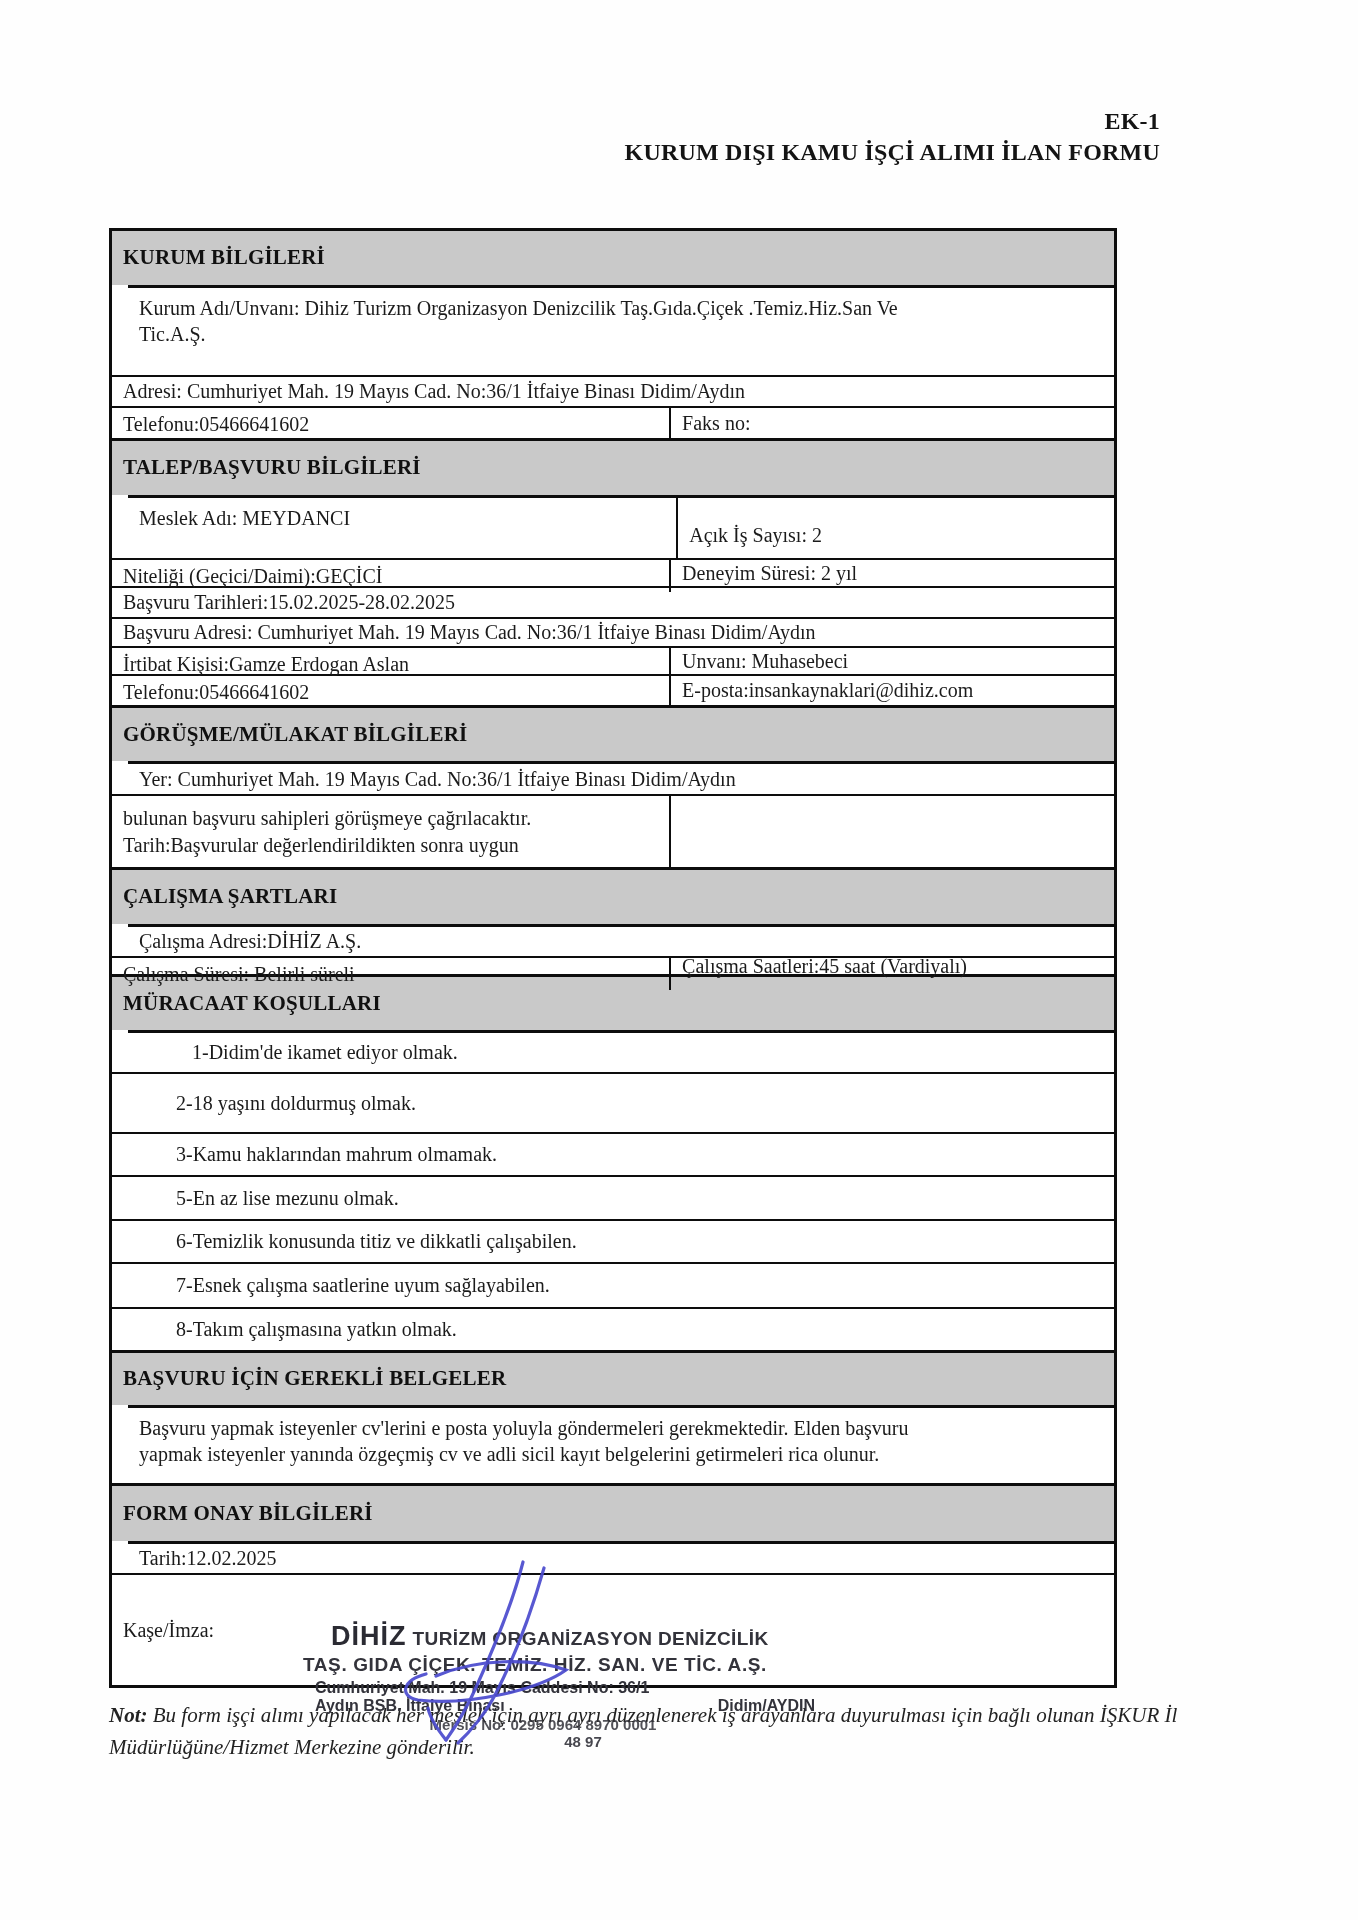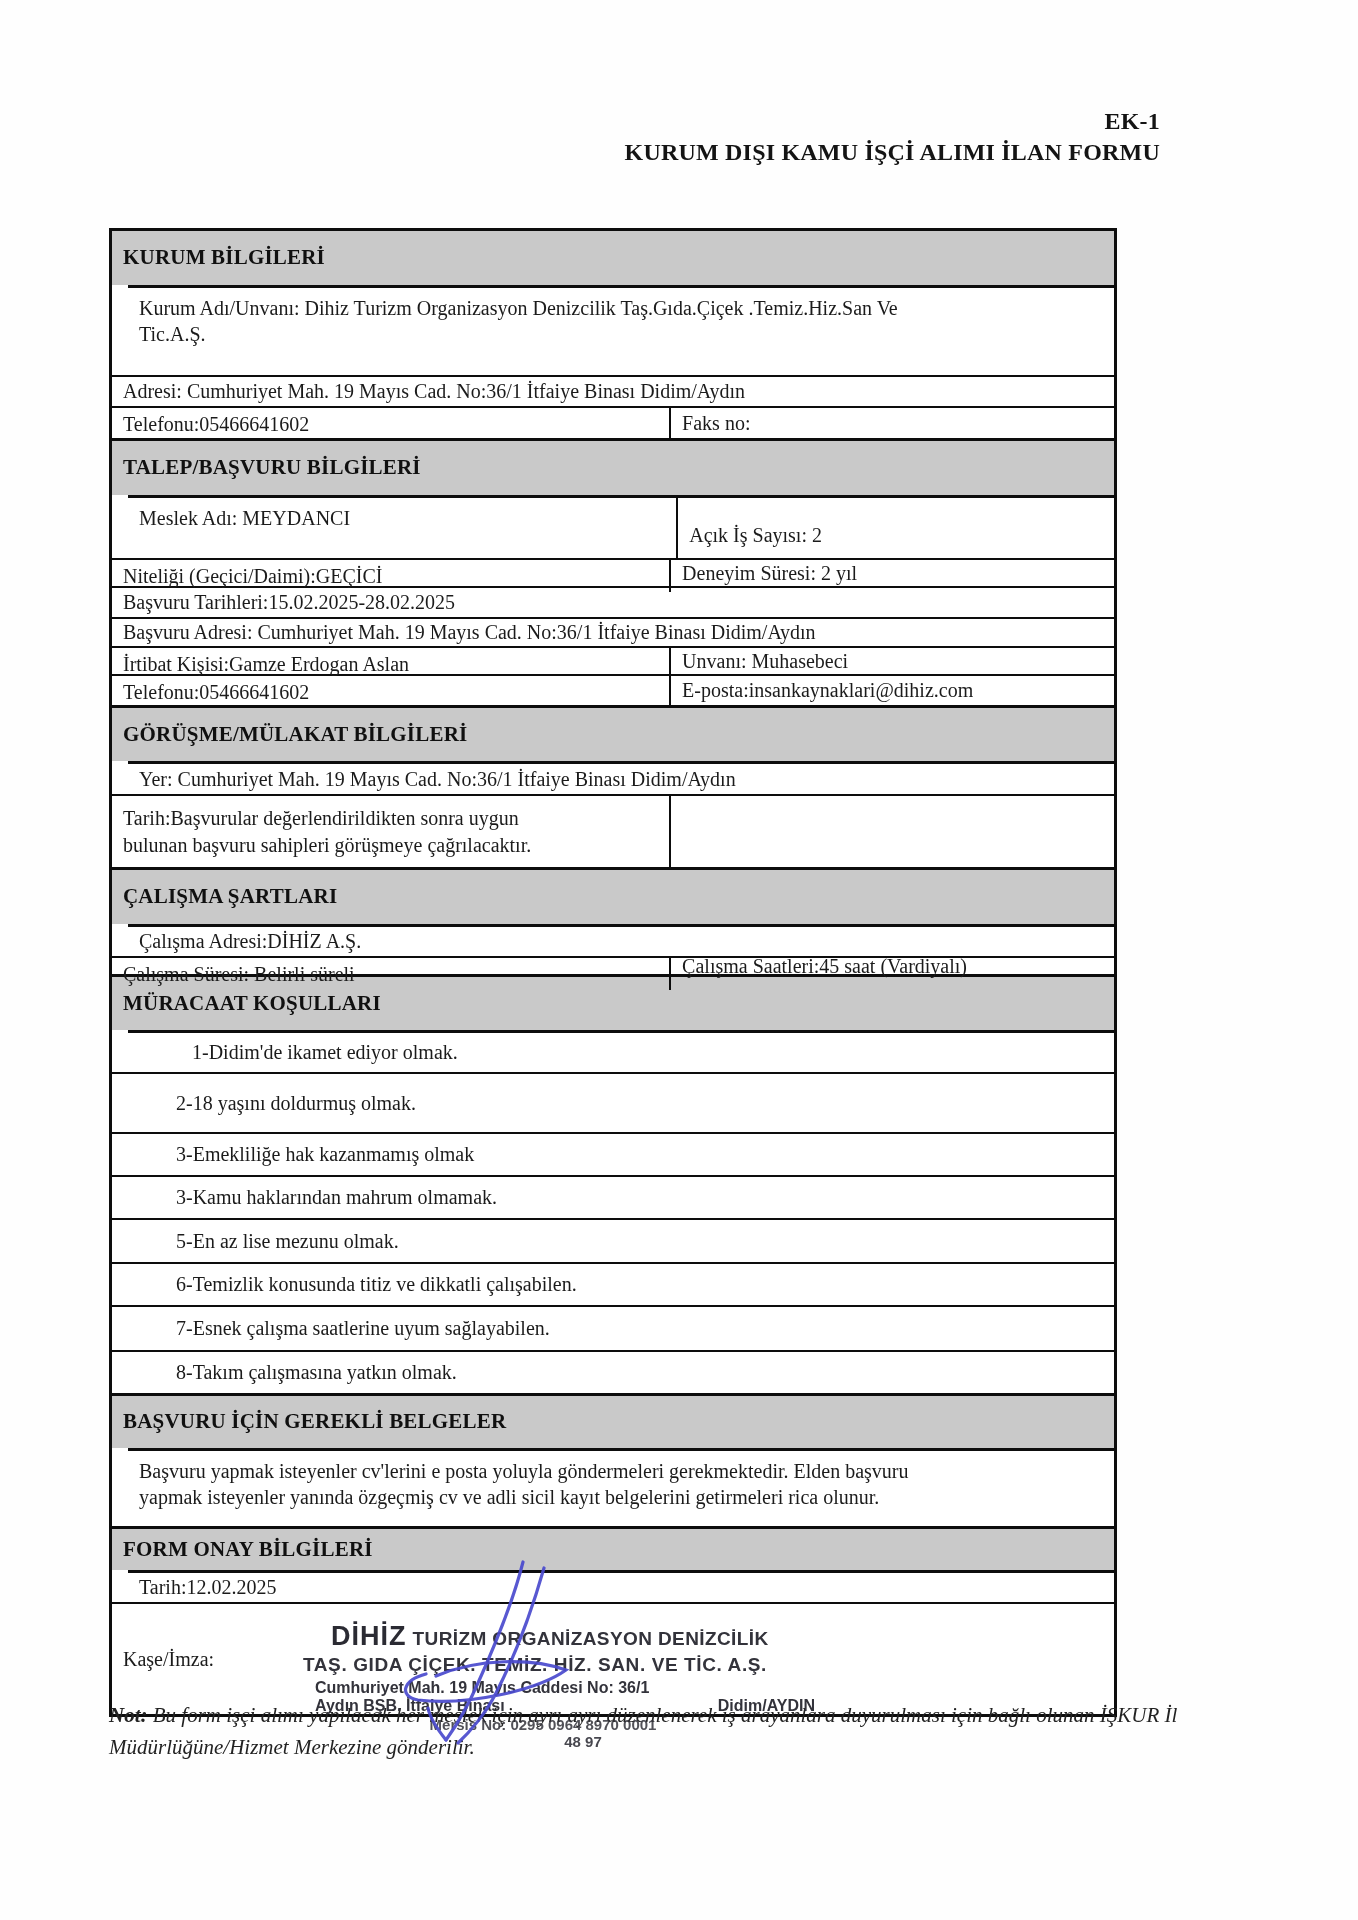--- a/index.html
+++ b/index.html
@@ -114,22 +114,22 @@
 
     <div class="row sec" style="height:56px">
       <span>GÖRÜŞME/MÜLAKAT BİLGİLERİ</span>
     </div>
     <div class="row thick" style="height:33px">
       <span>Yer: Cumhuriyet Mah. 19 Mayıs Cad. No:36/1 İtfaiye Binası  Didim/Aydın</span>
     </div>
     <div class="row cols" style="height:73px">
       <div class="c1">
         <span class="lines">
+            <span>bulunan başvuru sahipleri görüşmeye çağrılacaktır.</span>
             <span>Tarih:Başvurular değerlendirildikten sonra uygun</span>
-            <span>bulunan başvuru sahipleri görüşmeye çağrılacaktır.</span>
           </span>
       </div>
       <div class="c2"></div>
     </div>
 
     <div class="row sec" style="height:57px">
       <span>ÇALIŞMA ŞARTLARI</span>
     </div>
     <div class="row thick" style="height:32px">
       <span>Çalışma Adresi:DİHİZ A.Ş.</span>
@@ -144,23 +144,20 @@
     </div>
 
     <div class="row sec" style="height:56px">
       <span>MÜRACAAT KOŞULLARI</span>
     </div>
     <div class="row indent thick" style="height:42px">
         <span>1-Didim'de ikamet ediyor olmak.</span>
       </div>
     <div class="row indent" style="height:60px">
         <span>2-18 yaşını doldurmuş olmak.</span>
-      </div>
-    <div class="row indent" style="height:43px">
-        <span>3-Emekliliğe hak kazanmamış olmak</span>
       </div>
     <div class="row indent" style="height:43px">
         <span>3-Kamu haklarından mahrum olmamak.</span>
       </div>
     <div class="row indent" style="height:44px">
         <span>5-En az lise mezunu olmak.</span>
       </div>
     <div class="row indent" style="height:43px">
         <span>6-Temizlik konusunda titiz ve dikkatli çalışabilen.</span>
       </div>
@@ -174,21 +171,21 @@
     <div class="row sec" style="height:55px">
       <span>BAŞVURU İÇİN GEREKLİ BELGELER</span>
     </div>
     <div class="row top-align thick" style="height:78px">
       <span class="lines">
           <span>Başvuru yapmak isteyenler cv'lerini  e posta yoluyla göndermeleri gerekmektedir. Elden başvuru</span>
           <span>yapmak isteyenler yanında özgeçmiş cv ve adli sicil kayıt belgelerini getirmeleri rica olunur.</span>
         </span>
     </div>
 
-    <div class="row sec" style="height:44px">
+    <div class="row sec" style="height:58px">
       <span>FORM ONAY BİLGİLERİ</span>
     </div>
     <div class="row thick" style="height:32px">
       <span>Tarih:12.02.2025</span>
     </div>
     <div class="row" style="height:112px">
       <span>Kaşe/İmza:</span>
     </div>
 
   </div>

